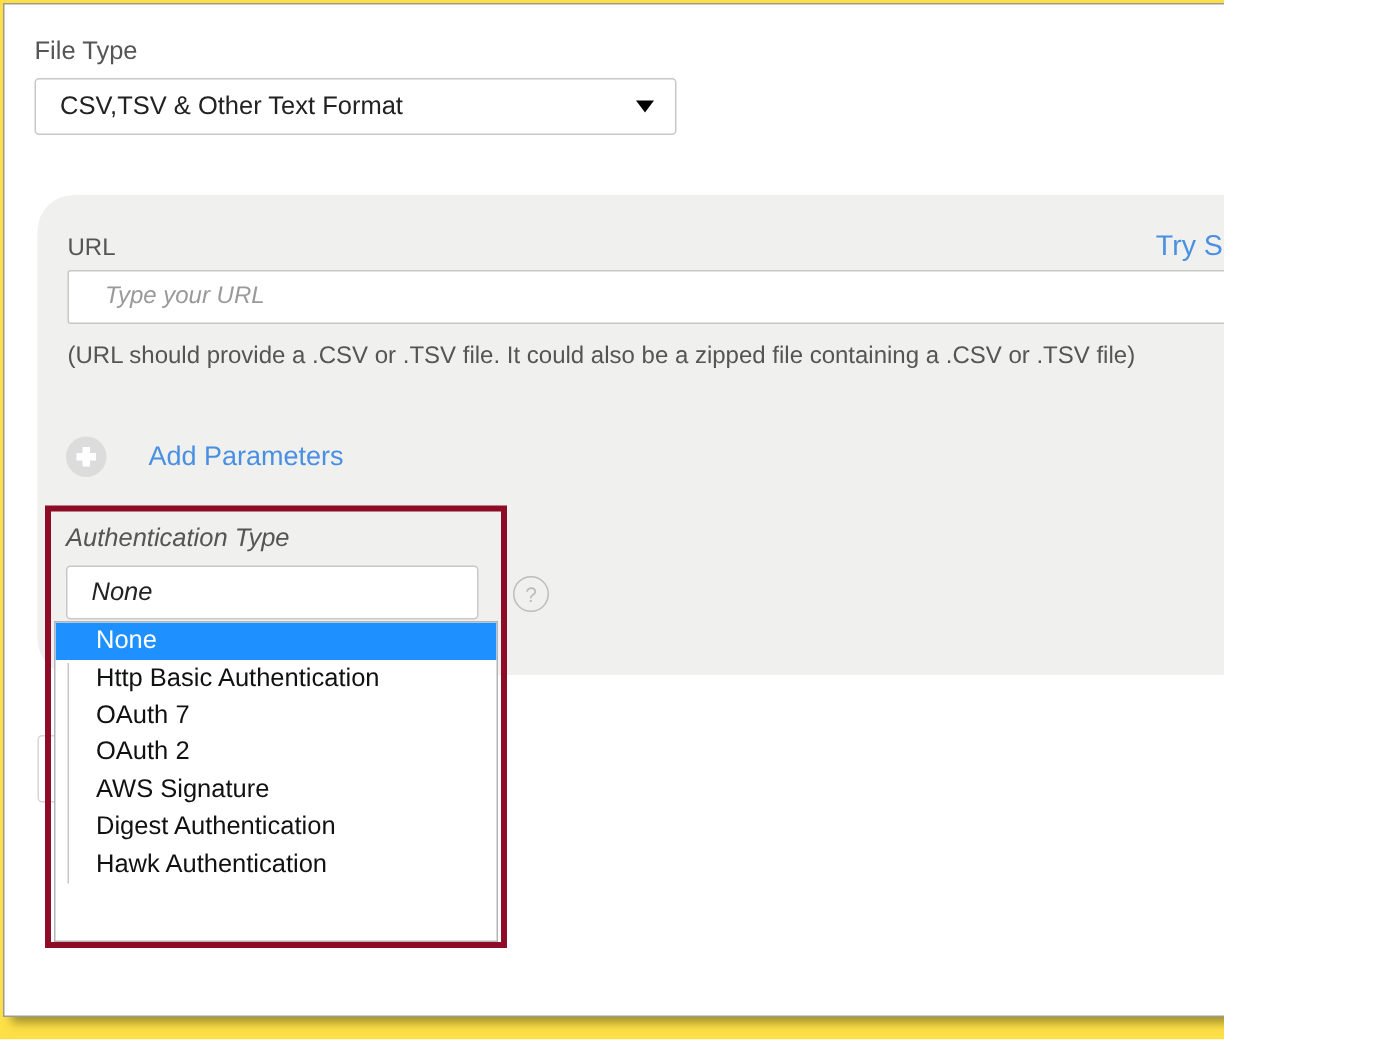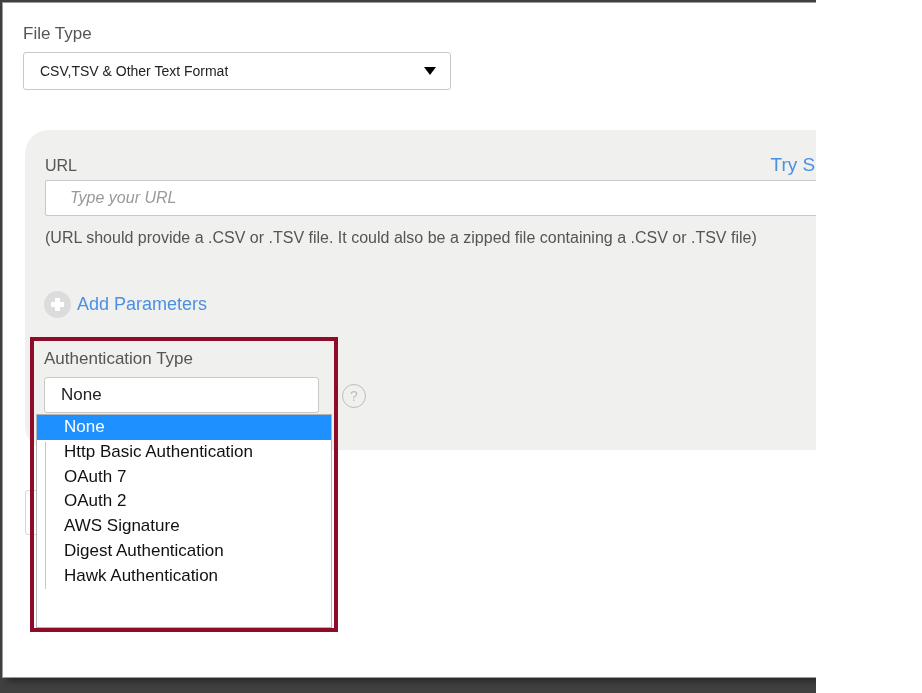--- a/index.html
+++ b/index.html
@@ -10,21 +10,21 @@
   body {
     font-family: "Liberation Sans", sans-serif;
     -webkit-font-smoothing: antialiased;
   }
 
   #screen {
     position: relative;
     width: 816px;
     height: 693px;
     overflow: hidden;
-    background: #404040;
+    background: #fde047;
   }
 
   
   .window-card {
     position: absolute;
     left: 2px;
     top: 2px;
     width: 908px;
     height: 676px;
     background: #ffffff;
@@ -52,21 +52,21 @@
     margin-top: 7px;
     background: #ffffff;
     border: 1px solid #c8c8c8;
     border-radius: 3px;
     box-sizing: border-box;
     display: flex;
     align-items: center;
     cursor: default;
   }
   .select-box .select-value {
-    font-size: 14px;
+    font-size: 17px;
     color: #222222;
     padding-left: 16px;
     white-space: nowrap;
     overflow: hidden;
     text-align: right;
   }
   .select-box .caret {
     position: absolute;
     right: 14px;
     top: 50%;
@@ -173,21 +173,21 @@
     margin-left: -2.5px;
   }
   .plus-circle::after {
     top: 50%;
     left: 7px;
     height: 5px;
     width: 13px;
     margin-top: -2.5px;
   }
   .add-params-label {
-    margin-left: 6px;
+    margin-left: 28px;
     font-size: 18px;
     color: #4a90e2;
   }
 
   
   .ghost-control {
     position: absolute;
     left: 22px;
     top: 487px;
     width: 48px;
@@ -210,20 +210,21 @@
     background: transparent;
     pointer-events: none;
   }
 
   
   .auth-group {
     position: absolute;
     left: 41px;
     top: 345px;
     width: 279px;
+    font-style: italic;
   }
   .auth-label {
     font-size: 17px;
     color: #555555;
     line-height: 22px;
   }
   .auth-select {
     position: relative;
     width: 275px;
     height: 36px;

